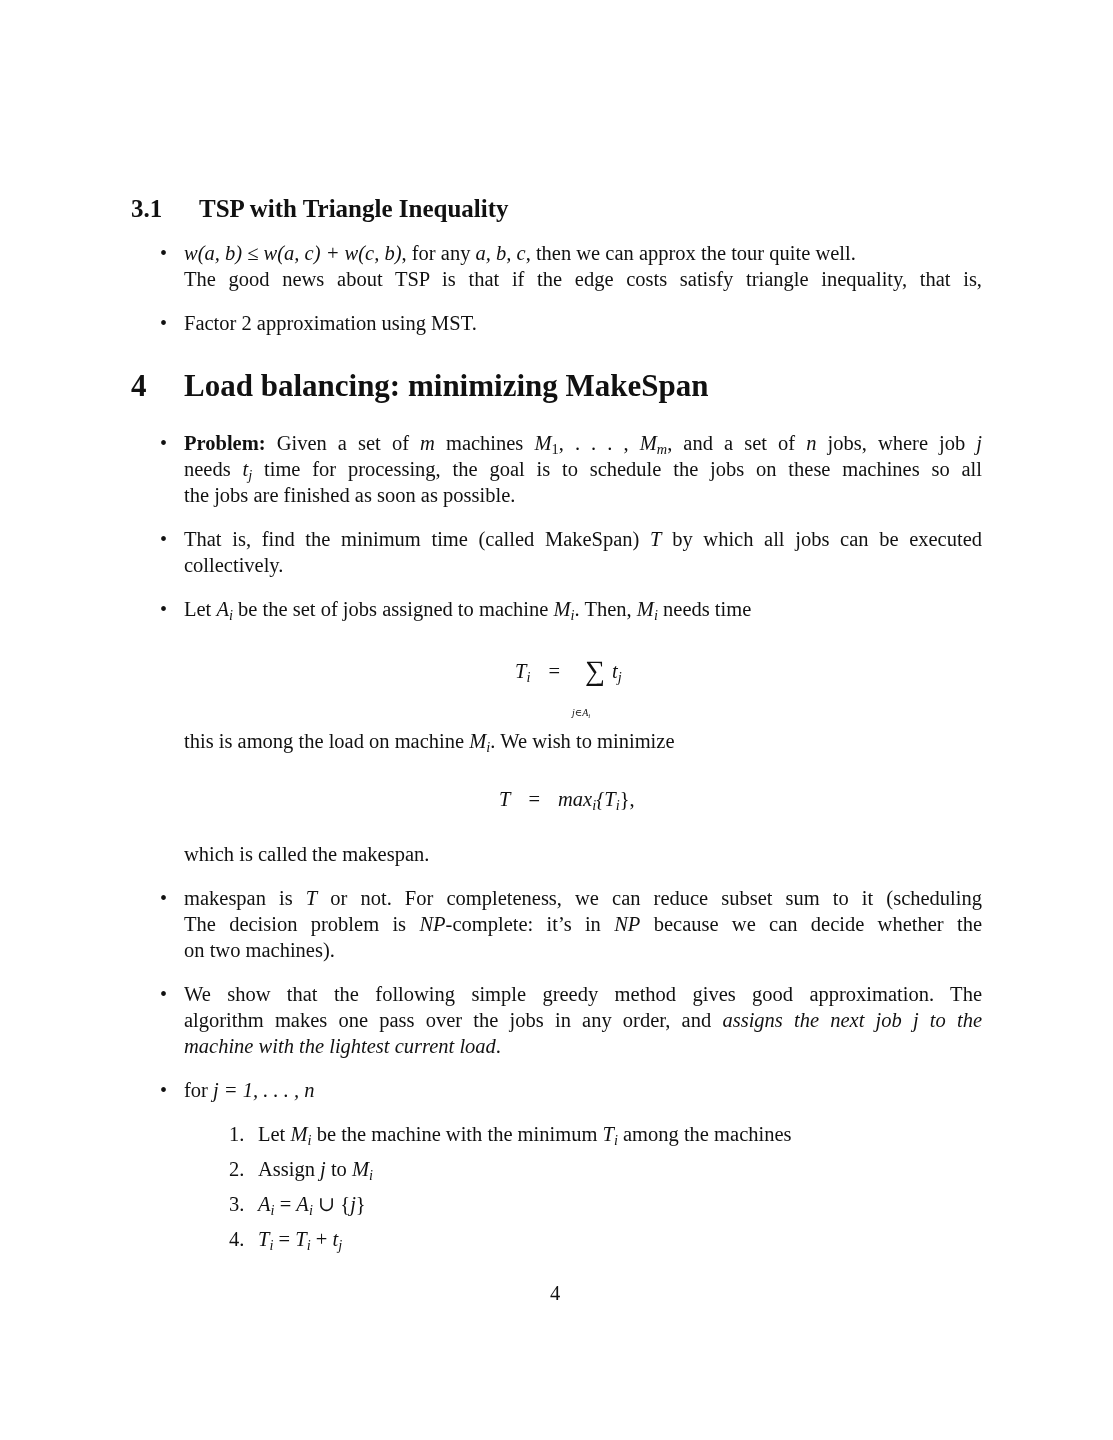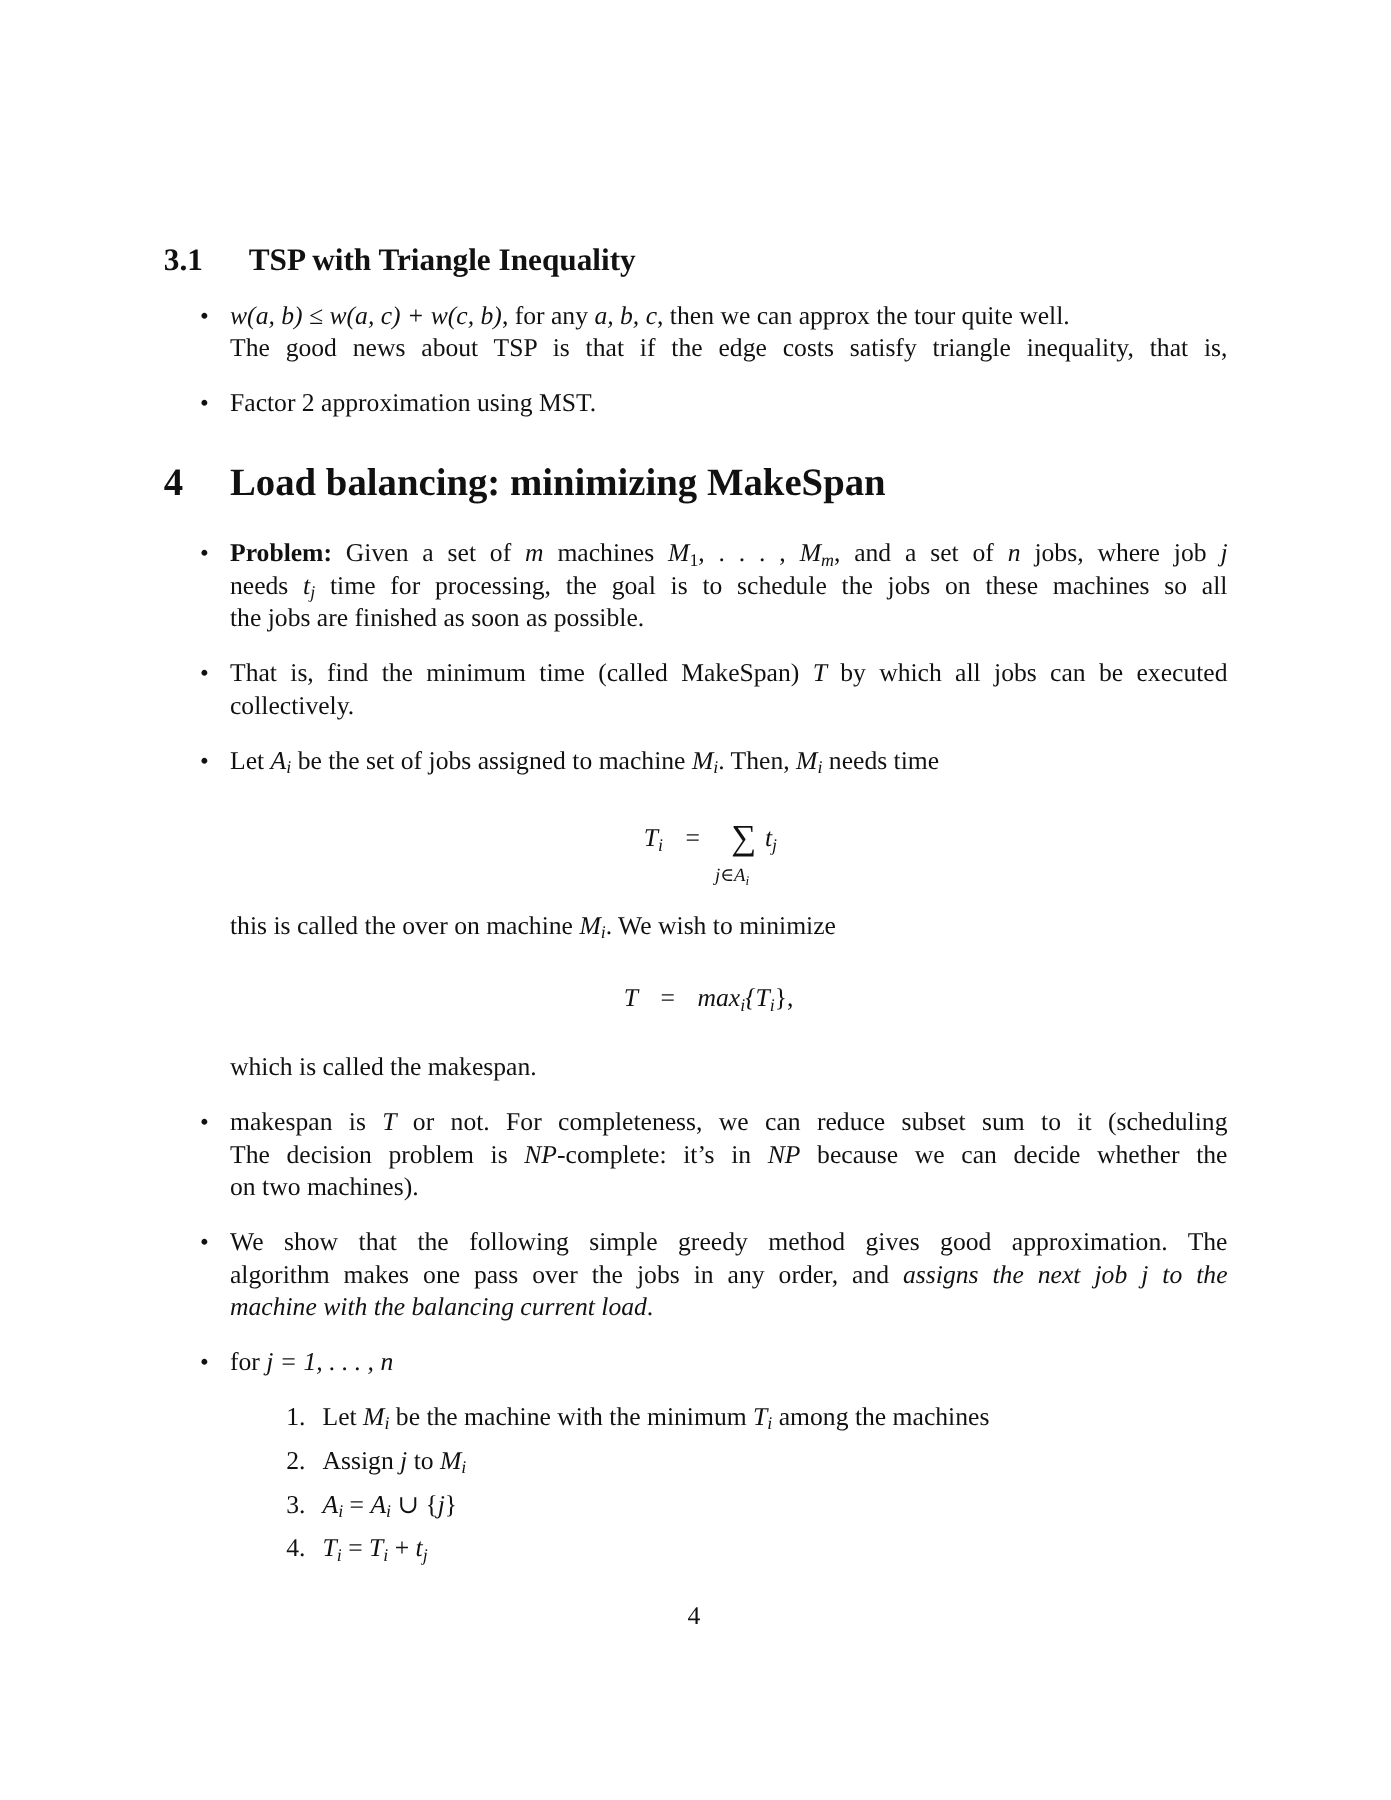--- a/index.html
+++ b/index.html
@@ -24,21 +24,21 @@
     .bullet .dot { position: absolute; left: 0; top: 0; width: 24px; font-size: 20px; }
     .bullet .body { margin-left: 24px; text-align: justify; }
     .bullet .body.nojust { text-align: left; }
     .bullet .line { display: block; text-align: justify; text-align-last: justify; white-space: nowrap; }
     .bullet .line.last { text-align-last: left; }
 
     .display { position: absolute; white-space: nowrap; }
     .eq { display: inline-block; padding: 0 18px; font-style: normal; }
     .sumwrap { display: inline-block; position: relative; width: 34px; text-align: center; }
     .sigma { font-size: 28px; font-style: normal; display: inline-block; transform: translateY(2px); }
-    .sumlim { position: absolute; left: -6px; top: 32px; font-size: 15px; font-style: italic; white-space: nowrap; }
+    .sumlim { position: absolute; left: -6px; top: 44px; font-size: 10px; font-style: italic; white-space: nowrap; }
 
     .plain { position: absolute; left: 184px; white-space: nowrap; }
 
     .enum { position: absolute; left: 202px; white-space: nowrap; margin-left: 27px; }
     .enum .n { display: inline-block; width: 29px; }
 
     .pagenum { position: absolute; left: 550px; top: 1280px; font-size: 20.5px; }
   </style>
 </head>
 <body>
@@ -88,21 +88,21 @@
     <div class="body nojust" style="white-space:nowrap;">
       <span>Let </span><span class="m">A</span><sub>i</sub><span> be the set of jobs assigned to machine </span><span class="m">M</span><sub>i</sub><span>. Then, </span><span class="m">M</span><sub>i</sub><span> needs time</span>
     </div>
   </div>
 
   <div class="display" style="left:515px; top:656px;">
     <span class="m">T</span><sub>i</sub><span class="eq">=</span><span class="sumwrap"><span class="sigma">∑</span><span class="sumlim"><span>j∈A</span><sub>i</sub></span></span><span class="m">t</span><sub>j</sub>
   </div>
 
   <div class="plain" style="top:728px;">
-    <span>this is called the over on machine </span><span class="m">M</span><sub>i</sub><span>. We wish to minimize</span>
+    <span>this is among the load on machine </span><span class="m">M</span><sub>i</sub><span>. We wish to minimize</span>
   </div>
 
   <div class="display" style="left:499px; top:786px;">
     <span class="m">T</span><span class="eq">=</span><span class="m">max</span><sub>i</sub><span class="m">{T</span><sub>i</sub><span>},</span>
   </div>
 
   <div class="plain" style="top:841px;">which is called the makespan.</div>
 
   <div class="bullet" style="top:885px;">
     <span class="dot">•</span>
@@ -111,21 +111,21 @@
       <span class="line"><span>The decision problem is </span><span class="m">NP</span><span>-complete: it’s in </span><span class="m">NP</span><span> because we can decide whether the</span></span>
       <span class="line last">on two machines).</span>
     </div>
   </div>
 
   <div class="bullet" style="top:981px;">
     <span class="dot">•</span>
     <div class="body">
       <span class="line">We show that the following simple greedy method gives good approximation.  The</span>
       <span class="line"><span>algorithm makes one pass over the jobs in any order, and </span><span class="m">assigns the next job j to the</span></span>
-      <span class="line last"><span class="m">machine with the balancing current load</span><span>.</span></span>
+      <span class="line last"><span class="m">machine with the lightest current load</span><span>.</span></span>
     </div>
   </div>
 
   <div class="bullet" style="top:1077px;">
     <span class="dot">•</span>
     <div class="body nojust"><span>for </span><span class="m">j = 1, . . . , n</span></div>
   </div>
 
   <div class="enum" style="top:1121px;">
     <span class="n">1.</span><span>Let </span><span class="m">M</span><sub>i</sub><span> be the machine with the minimum </span><span class="m">T</span><sub>i</sub><span> among the machines</span>

